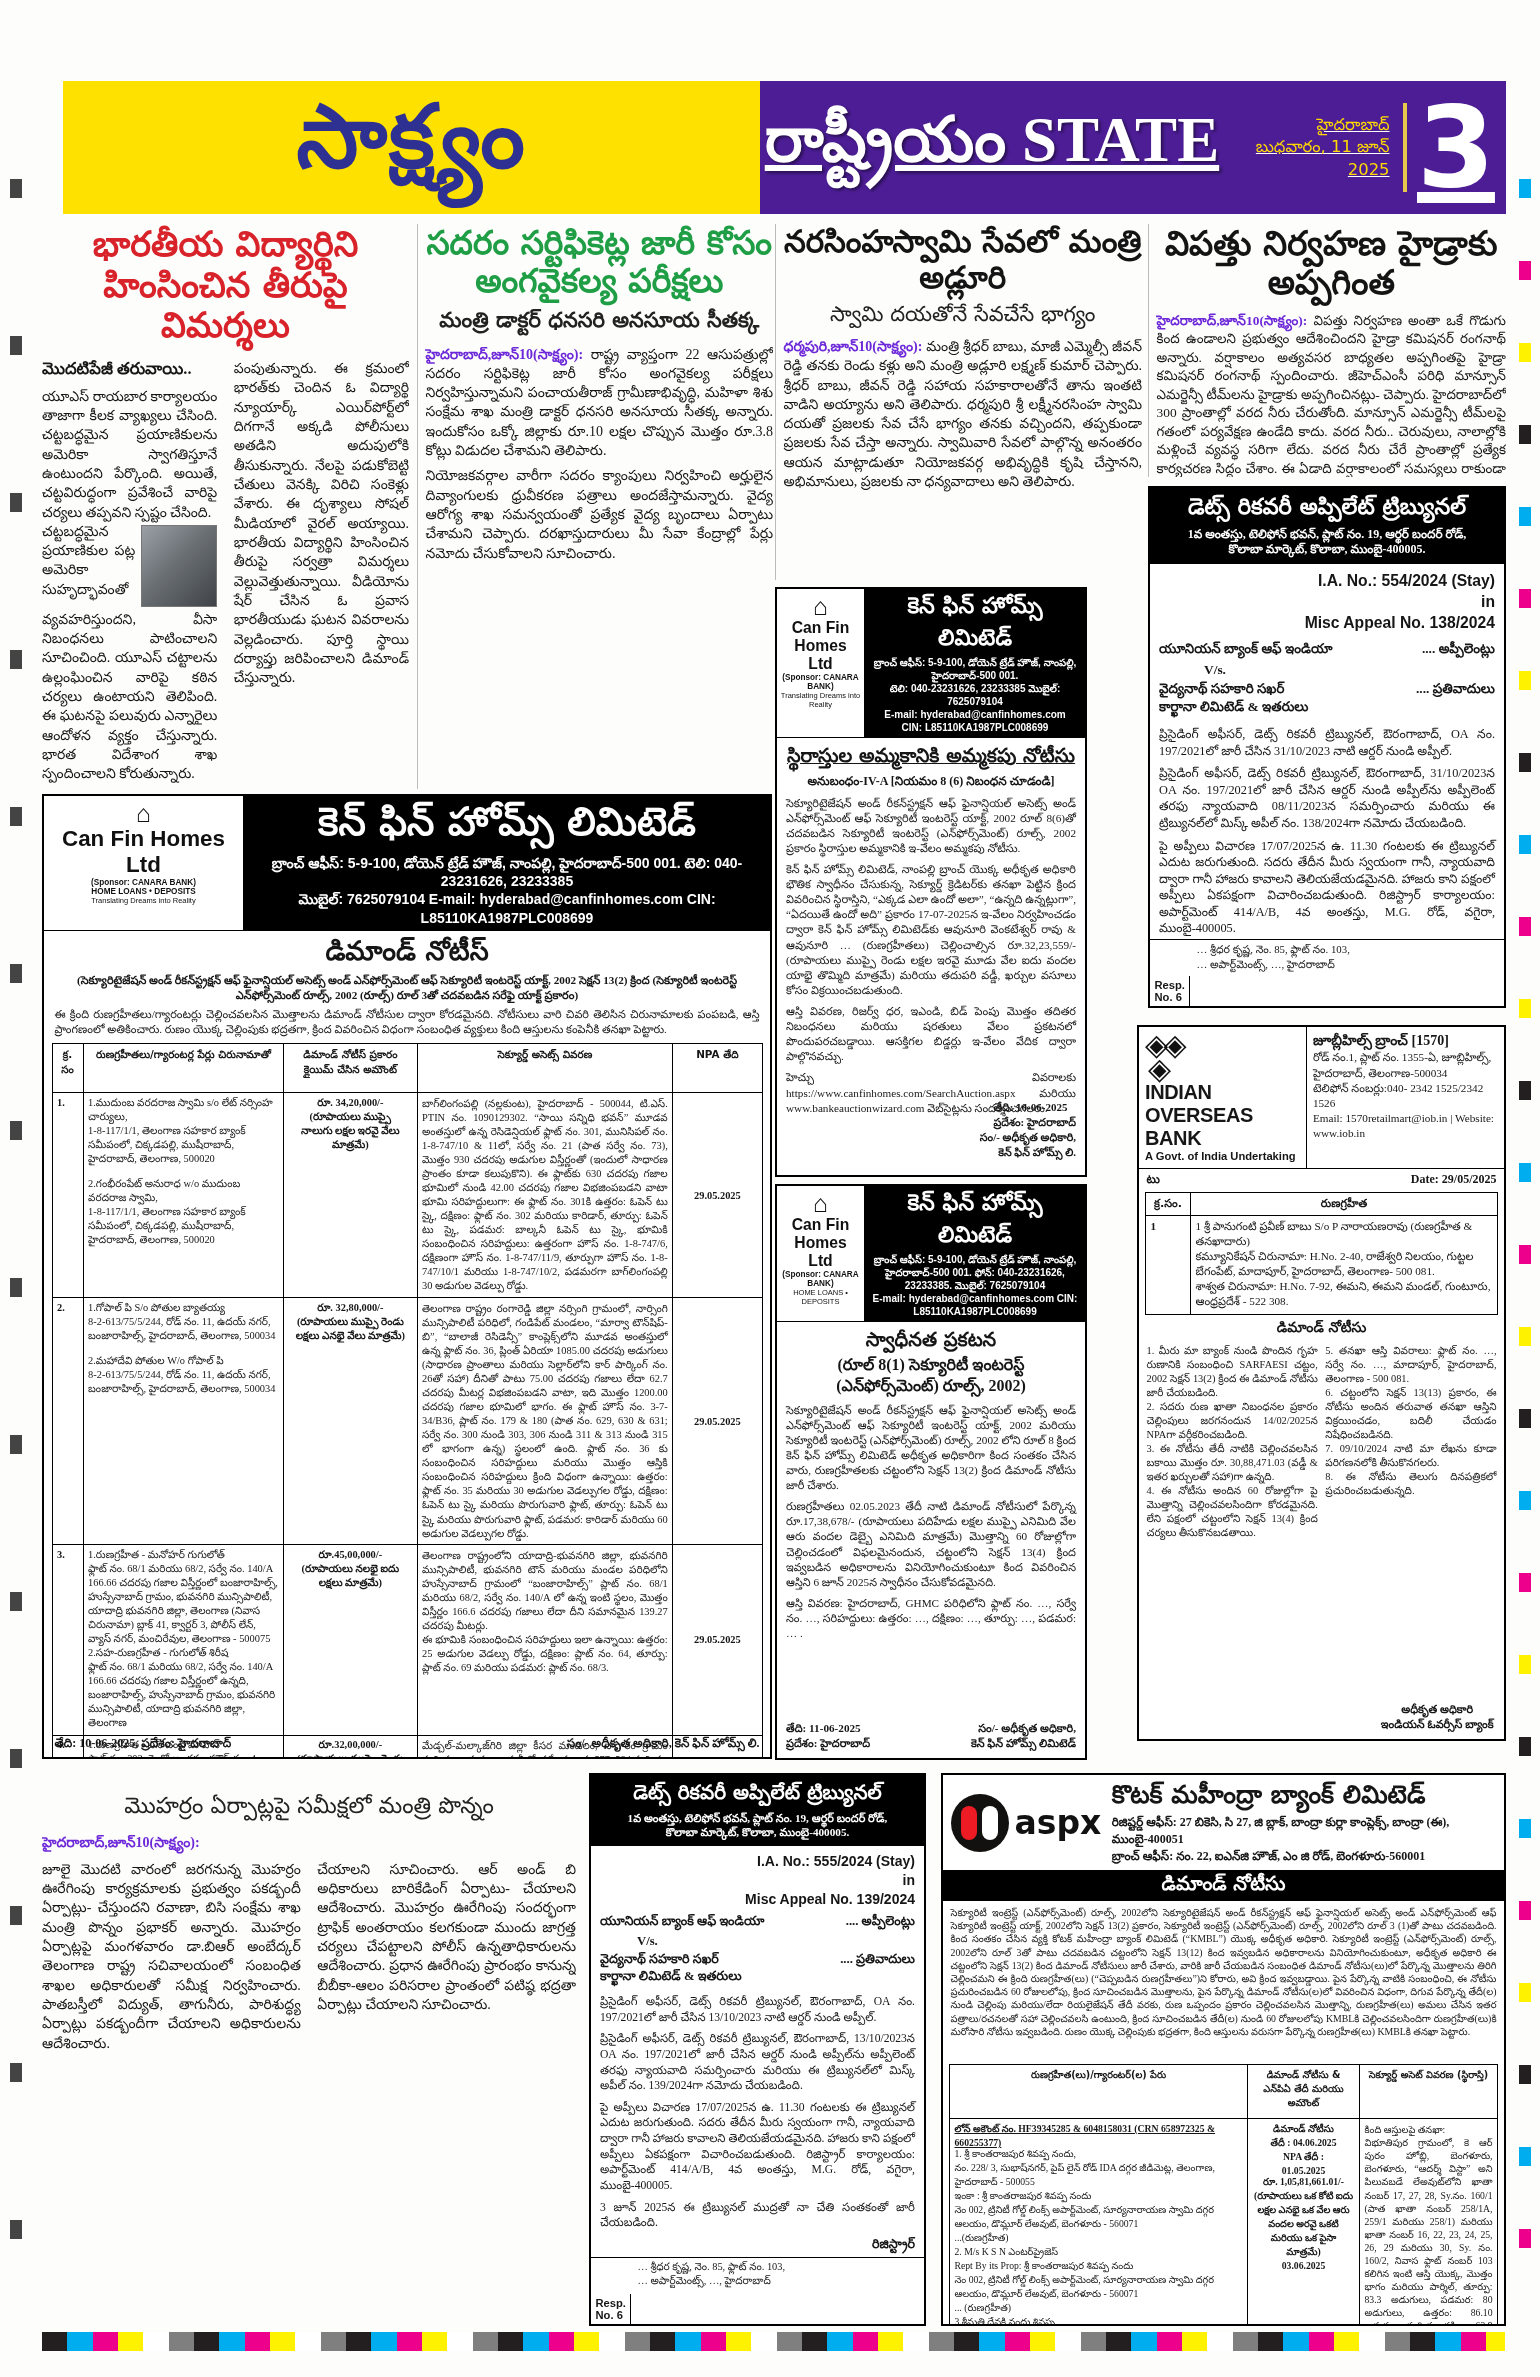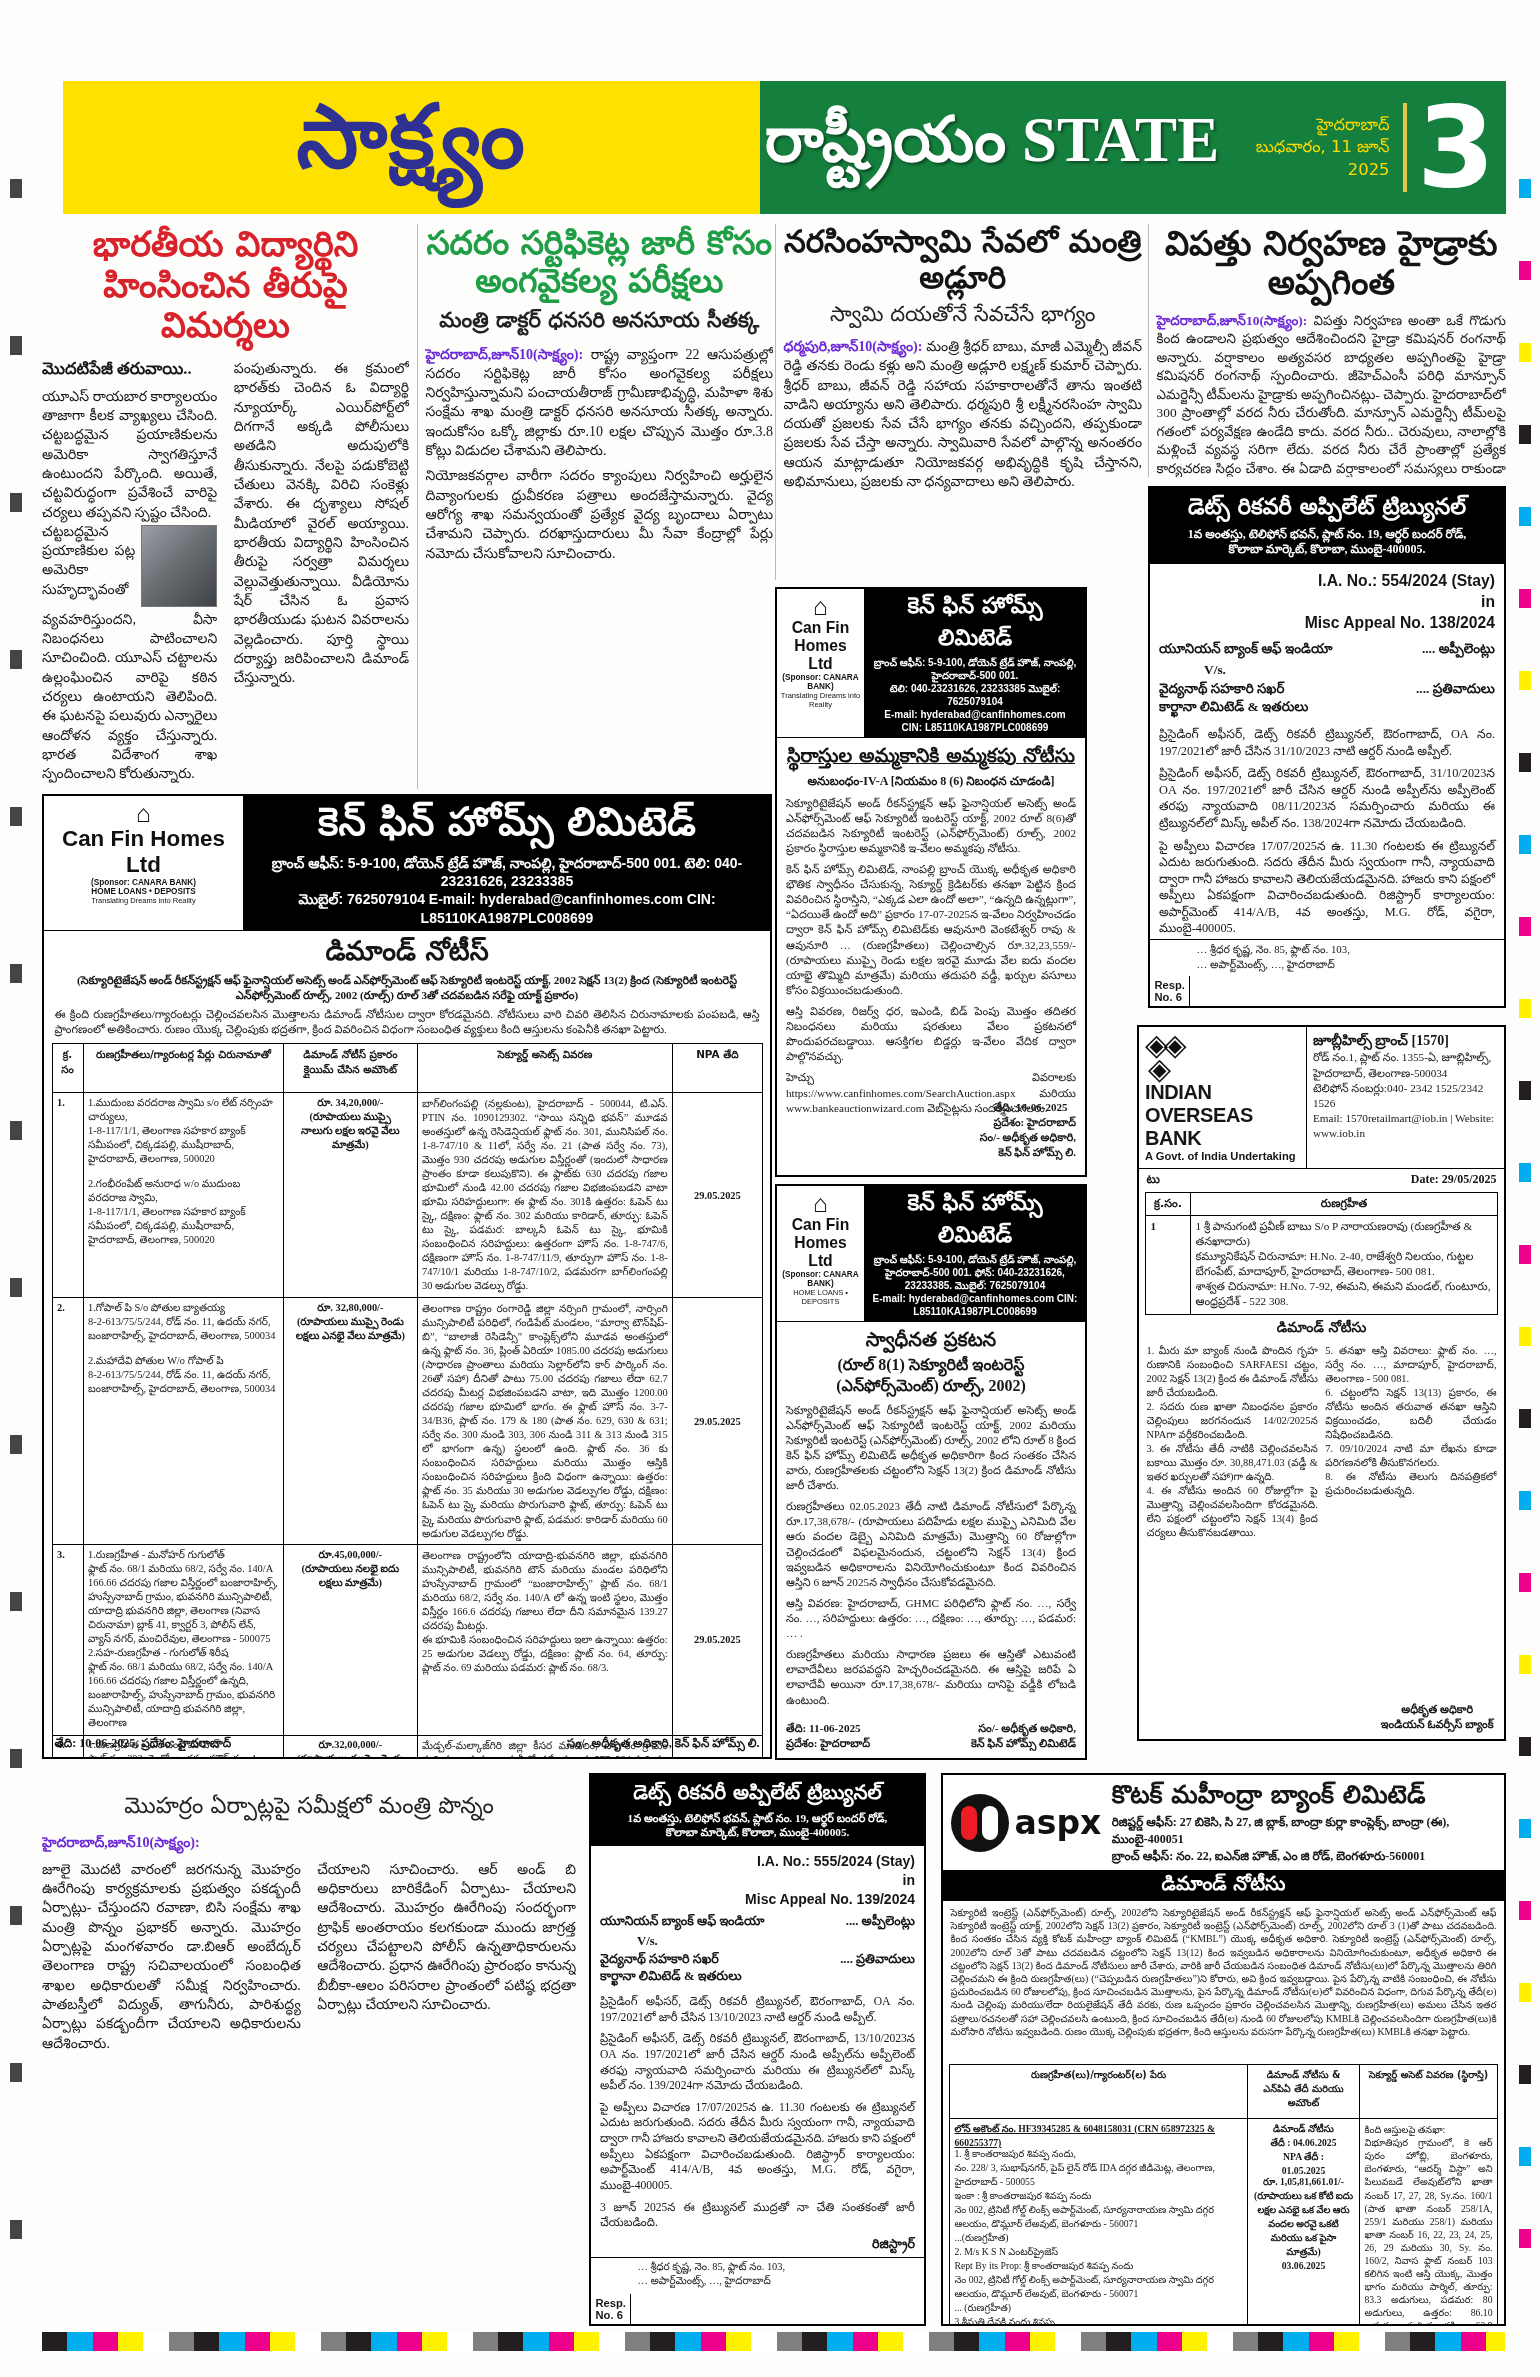--- a/index.html
+++ b/index.html
@@ -12,21 +12,21 @@
     background:repeating-linear-gradient(180deg,#444 0 19.4px,transparent 19.4px 157px); }
   .strip-right { right:10.4px; top:179px; width:12px; height:2125px;
     background:repeating-linear-gradient(180deg,#00aeef 0 19.4px,transparent 19.4px 82px,#ec008c 82px 101px,transparent 101px 164px,#fff200 164px 183px,transparent 183px 246px,#231f20 246px 265px,transparent 265px 328px); }
   .bar-bottom { left:42px; top:2332px; width:1463px; height:19.4px;
     background:repeating-linear-gradient(90deg,#231f20 0 25px,#00aeef 25px 51px,#ec008c 51px 76px,#fff200 76px 101px,#ffffff 101px 127px,#7f7f7f 127px 152px); }
 
   
   .masthead { left:63px; top:81px; width:1443px; height:133px; display:flex; }
   .mh-yellow { width:697px; background:#ffe100; display:flex; align-items:center; justify-content:center; }
   .paper-name { font-family:"DejaVu Sans", sans-serif; font-weight:bold; font-size:88px; color:#2e3192; letter-spacing:1.5px; }
-  .mh-olive { flex:1; background:#15803d; display:flex; align-items:center; color:#fff; }
+  .mh-olive { flex:1; background:#4c1d95; display:flex; align-items:center; color:#fff;text-decoration:underline; }
   .section-title { flex:1; text-align:center; font-family:"Liberation Serif", serif; font-size:63px; font-weight:bold; color:#fff; text-shadow:2.2px 2.2px 3px rgba(0,0,0,.45); }
   .mh-date { width:179px; text-align:right; color:#ffd900; font-family:"DejaVu Sans", sans-serif; font-size:16.4px; line-height:1.35; padding-right:13.4px; }
   .mh-rule { width:3.7px; height:89px; background:#e8c84a; margin-right:10.4px; }
   .page-num { width:89px; font-family:"DejaVu Sans", sans-serif; font-weight:bold; font-size:112px; color:#fff; line-height:133px; }
 
   
   .hl-red { color:#d9232a; } .hl-green { color:#1f9e46; } .hl-black { color:#141414; }
   .headline { font-family:"DejaVu Sans", sans-serif; font-weight:bold; text-align:center; line-height:1.16; }
   .subhead { font-family:"DejaVu Sans", sans-serif; font-weight:bold; text-align:center; color:#222; }
   .dateline { color:#6d28d9; font-weight:bold; }
@@ -227,21 +227,20 @@
         <div class="cf-addr pre" style="font-size:10px;">బ్రాంచ్ ఆఫీస్: 5-9-100, డోయెన్ ట్రేడ్ హౌజ్, నాంపల్లి, హైదరాబాద్-500 001. ఫోన్: 040-23231626, 23233385. మొబైల్: 7625079104
 E-mail: hyderabad@canfinhomes.com CIN: L85110KA1987PLC008699</div>
       </div>
     </div>
     <div style="padding:6px 9px;">
       <div class="ntitle" style="font-size:19.4px;">స్వాధీనత ప్రకటన</div>
       <div class="nsub" style="font-size:16px; font-weight:bold;">(రూల్ 8(1) సెక్యూరిటీ ఇంటరెస్ట్ (ఎన్‌ఫోర్స్‌మెంట్) రూల్స్, 2002)</div>
       <div class="njust" style="font-size:11.2px; margin-top:6px;">సెక్యూరిటైజేషన్ అండ్ రీకన్‌స్ట్రక్షన్ ఆఫ్ ఫైనాన్షియల్ అసెట్స్ అండ్ ఎన్‌ఫోర్స్‌మెంట్ ఆఫ్ సెక్యూరిటీ ఇంటరెస్ట్ యాక్ట్, 2002 మరియు సెక్యూరిటీ ఇంటరెస్ట్ (ఎన్‌ఫోర్స్‌మెంట్) రూల్స్, 2002 లోని రూల్ 8 క్రింద కెన్ ఫిన్ హోమ్స్ లిమిటెడ్ అధీకృత అధికారిగా కింద సంతకం చేసిన వారు, రుణగ్రహీతలకు చట్టంలోని సెక్షన్ 13(2) క్రింద డిమాండ్ నోటీసు జారీ చేశారు.</div>
       <div class="njust" style="font-size:11.2px; margin-top:6px;">రుణగ్రహీతలు 02.05.2023 తేదీ నాటి డిమాండ్ నోటీసులో పేర్కొన్న రూ.17,38,678/- (రూపాయలు పదిహేడు లక్షల ముప్పై ఎనిమిది వేల ఆరు వందల డెబ్బై ఎనిమిది మాత్రమే) మొత్తాన్ని 60 రోజుల్లోగా చెల్లించడంలో విఫలమైనందున, చట్టంలోని సెక్షన్ 13(4) క్రింద ఇవ్వబడిన అధికారాలను వినియోగించుకుంటూ కింద వివరించిన ఆస్తిని 6 జూన్ 2025న స్వాధీనం చేసుకోవడమైనది.</div>
       <div class="njust" style="font-size:11.2px; margin-top:6px;">ఆస్తి వివరణ: హైదరాబాద్, GHMC పరిధిలోని ఫ్లాట్ నం. …, సర్వే నం. …, సరిహద్దులు: ఉత్తరం: …, దక్షిణం: …, తూర్పు: …, పడమర: … .</div>
-      <div class="njust" style="font-size:11.2px; margin-top:6px;">రుణగ్రహీతలు మరియు సాధారణ ప్రజలు ఈ ఆస్తితో ఎటువంటి లావాదేవీలు జరపవద్దని హెచ్చరించడమైనది. ఈ ఆస్తిపై జరిపే ఏ లావాదేవీ అయినా రూ.17,38,678/- మరియు దానిపై వడ్డీకి లోబడి ఉంటుంది.</div>
     </div>
     <div class="sigrow" style="position:absolute; left:9px; right:9px; bottom:6px; font-size:11.2px;">
       <span class="pre">తేది: 11-06-2025
 ప్రదేశం: హైదరాబాద్</span>
       <span class="pre" style="text-align:right;">సం/- అధీకృత అధికారి,
 కెన్ ఫిన్ హోమ్స్ లిమిటెడ్</span>
     </div>
   </div>
 
   <div class="abs nbox" style="left:1137px; top:1025px; width:369px; height:716px;">

